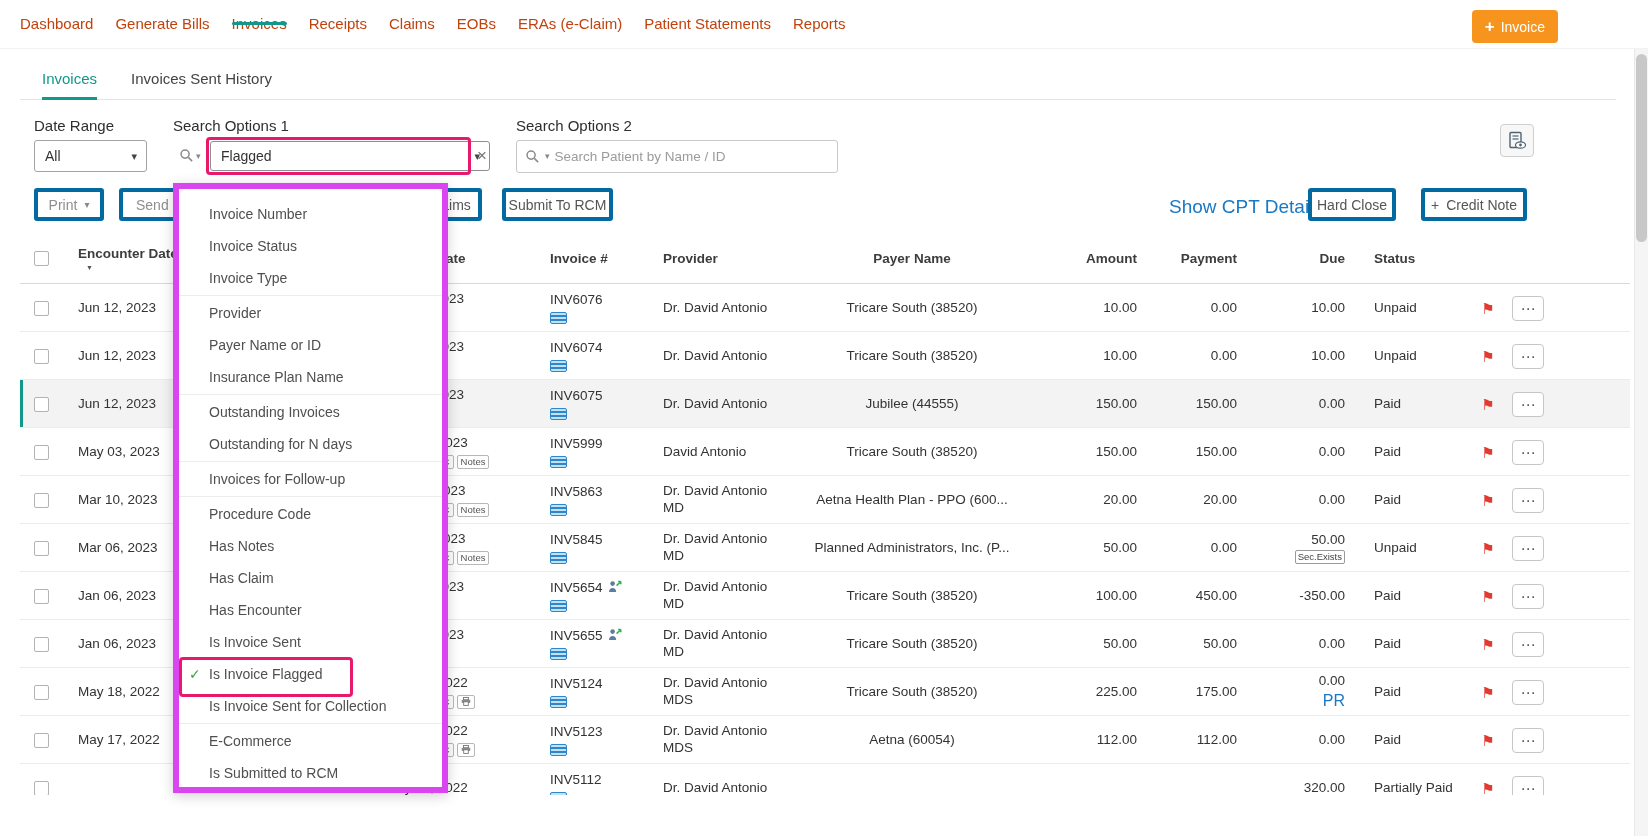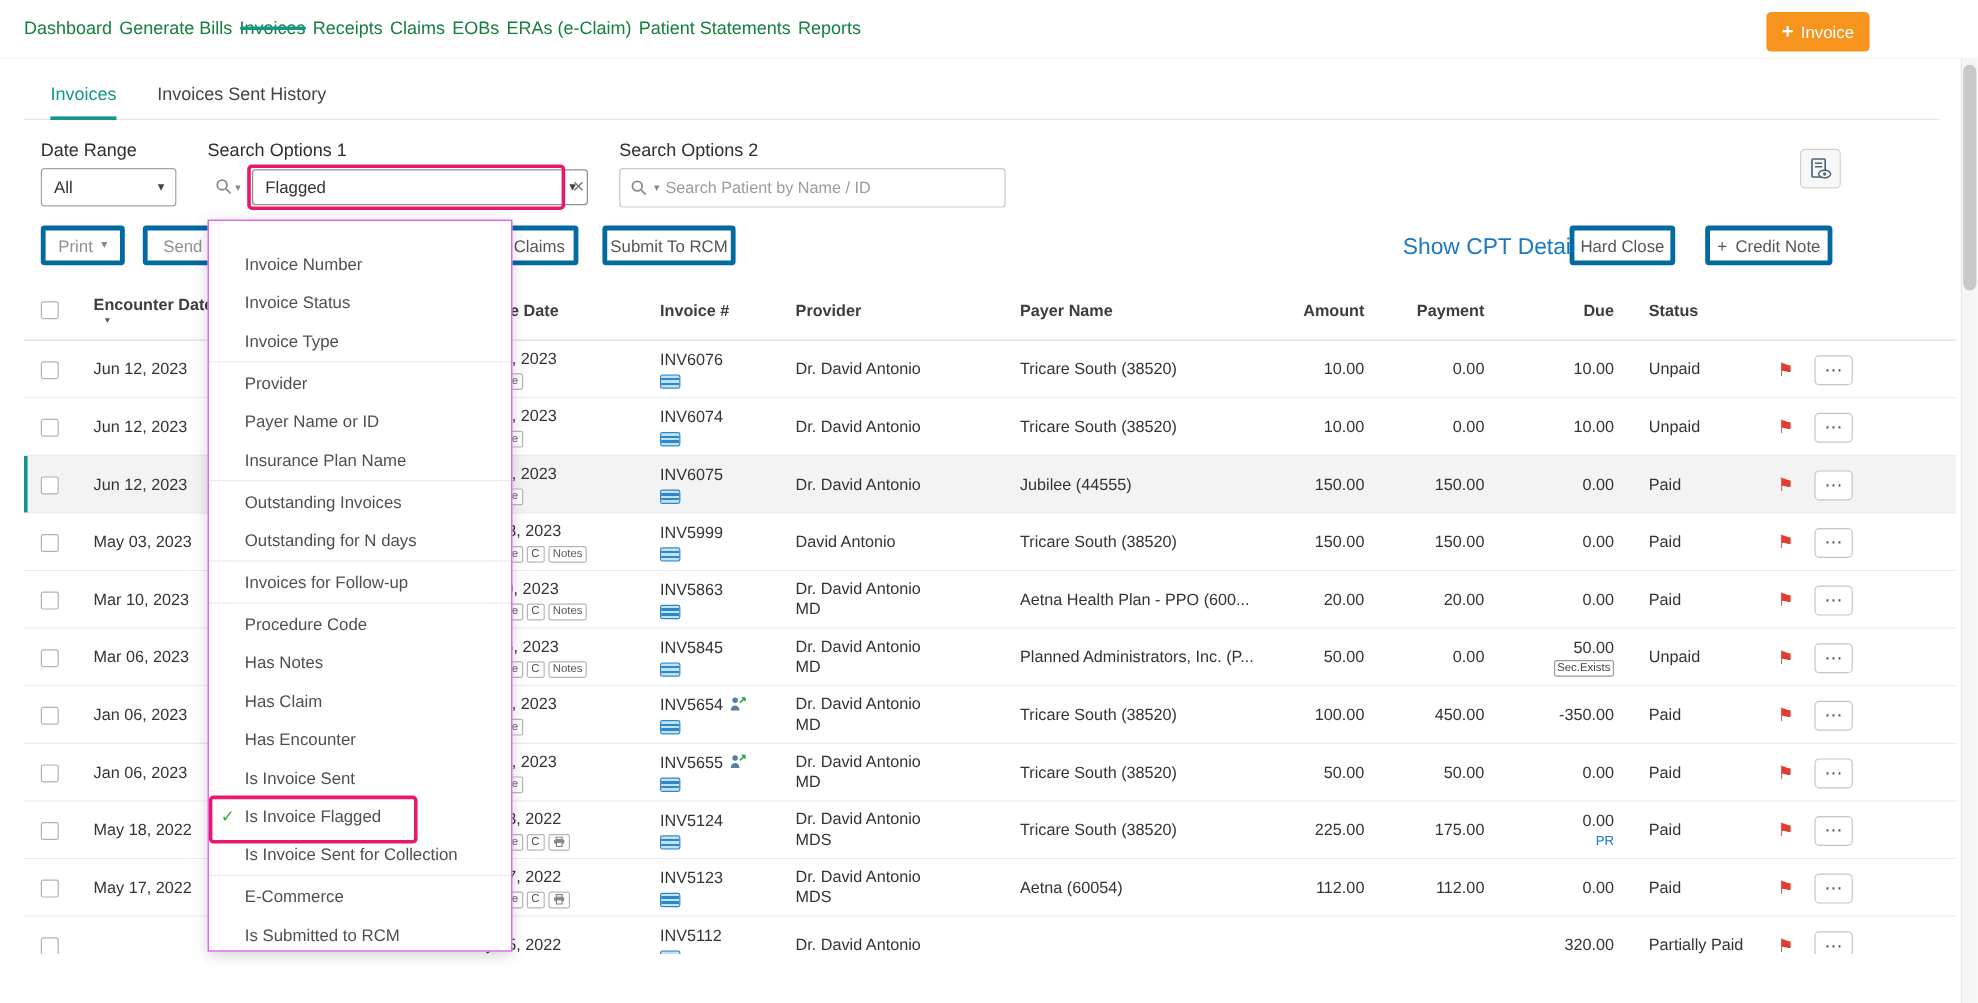--- a/index.html
+++ b/index.html
@@ -4,21 +4,21 @@
 <style>
   *{margin:0;padding:0;box-sizing:border-box;}
   html,body{width:1648px;height:836px;}
   body{position:relative;overflow:hidden;background:#fff;color:#333;
        font-family:"Liberation Sans","DejaVu Sans",sans-serif;
        --teal:#12988a;--pink:#e8186d;--orange:#f7941e;--blue:#1a78c4;--red:#e23b32;--green:#3fa33f;}
 
   
   .topnav{position:absolute;top:0;left:0;width:100%;height:49px;display:flex;align-items:center;
           padding-left:20px;background:#fff;border-bottom:1px solid #f2f2f2;}
-  .nav-item{font-size:15px;color:#15803d;margin-right:6px;height:48px;line-height:48px;
+  .nav-item{font-size:15px;color:#c2410c;margin-right:22px;height:48px;line-height:48px;
             position:relative;cursor:pointer;white-space:nowrap;}
   .nav-item.active::after{content:"";position:absolute;left:0;right:0;bottom:7px;height:3px;
             background:var(--teal);border-radius:2px;}
   .btn-invoice{position:absolute;top:10px;right:90px;height:33px;padding:0 13px;background:var(--orange);
             border:none;border-radius:4px;color:#fff;font-size:14px;display:flex;align-items:center;
             gap:6px;cursor:pointer;font-family:inherit;}
   .btn-invoice .plus{font-size:17px;font-weight:bold;line-height:1;}
 
   
   .tabs{position:absolute;top:60px;left:20px;right:32px;height:40px;border-bottom:1px solid #e4e4e4;
@@ -73,43 +73,43 @@
   .trow.selected{background:#f3f3f3;}
   .selbar{position:absolute;left:0;top:0;bottom:0;width:3px;background:var(--teal);}
   .td{position:absolute;top:0;height:48px;display:flex;flex-direction:column;justify-content:center;
       font-size:13.5px;color:#333;white-space:nowrap;line-height:1.25;}
   .right{align-items:flex-end;}
   .c-cb{left:14px;width:20px;}
   .c-enc{left:58px;width:112px;}
   .c-invdate{left:366px;width:128px;}
   .c-invno{left:530px;width:132px;}
   .c-prov{left:643px;width:145px;}
-  .c-payer{left:830px;width:252px;overflow:hidden;}
+  .c-payer{left:766px;width:252px;overflow:hidden;text-align:center;}
   .c-amount{left:1020px;width:97px;}
   .c-payment{left:1120px;width:97px;}
   .c-due{left:1217px;width:108px;}
   .c-status{left:1354px;width:86px;white-space:normal;}
   .c-flag{left:1450px;width:36px;align-items:center;}
   .c-act{left:1486px;width:44px;align-items:center;}
   .cb{width:15px;height:15px;border:1.5px solid #b3b3b3;border-radius:2px;background:#fff;cursor:pointer;}
   .badges{display:flex;gap:3px;margin-top:3px;}
   .badge{font-size:9.5px;color:#555;border:1px solid #b7b7b7;border-radius:2px;padding:0 3px;
          height:14px;display:flex;align-items:center;background:#fff;}
   .invno-line{display:flex;align-items:center;gap:5px;}
   .card-icon{width:17px;height:12px;border:1px solid #2f86c8;border-radius:2px;margin-top:3px;
          background:repeating-linear-gradient(180deg,#bfe3f5 0px,#bfe3f5 2px,#2f86c8 2px,#2f86c8 4px);}
   .sec-badge{font-size:9.5px;color:#444;border:1px solid #9a9a9a;border-radius:2px;padding:0 2px;margin-top:2px;line-height:12px;}
-  .pr-link{font-size:11px;color:var(--blue);margin-top:2px;cursor:pointer;}
+  .pr-link{font-size:16px;color:var(--blue);margin-top:2px;cursor:pointer;}
   .flag{font-size:15px;color:var(--red);cursor:pointer;line-height:1;}
   .dots-btn{width:32px;height:25px;border:1px solid #c6c6c6;border-radius:4px;background:#fff;display:flex;
          align-items:center;justify-content:center;color:#555;font-size:15px;cursor:pointer;line-height:1;}
 
   
-  .dropdown{position:absolute;left:173px;top:183px;width:254px;bottom:43px;background:#fff;
-         border:1px solid #d946ef;box-shadow:0 3px 12px rgba(0,0,0,.18);z-index:40;overflow:hidden;padding-top:20px;}
+  .dropdown{position:absolute;left:173px;top:183px;width:275px;bottom:43px;background:#fff;
+         border:6px solid #d946ef;box-shadow:0 3px 12px rgba(0,0,0,.18);z-index:40;overflow:hidden;padding-top:9px;}
   .dd-item{position:relative;height:32px;line-height:32px;padding-left:30px;font-size:14px;color:#4f4f4f;
          cursor:pointer;white-space:nowrap;}
   .dd-item .dd-check{position:absolute;left:10px;color:var(--green);font-weight:bold;font-size:14px;}
   .dd-item.hl::after{content:"";position:absolute;left:0;top:-1px;width:168px;height:34px;
          border:3px solid var(--pink);border-radius:4px;pointer-events:none;}
   .dd-sep{height:1px;background:#ececec;margin:1px 0;}
 
   
   .sb-track{position:absolute;right:0;top:49px;bottom:0;width:14px;background:#f5f5f5;border-left:1px solid #e8e8e8;z-index:60;}
   .sb-thumb{position:absolute;right:1px;top:5px;width:11px;height:188px;background:#c8c8c8;border-radius:6px;cursor:pointer;}

